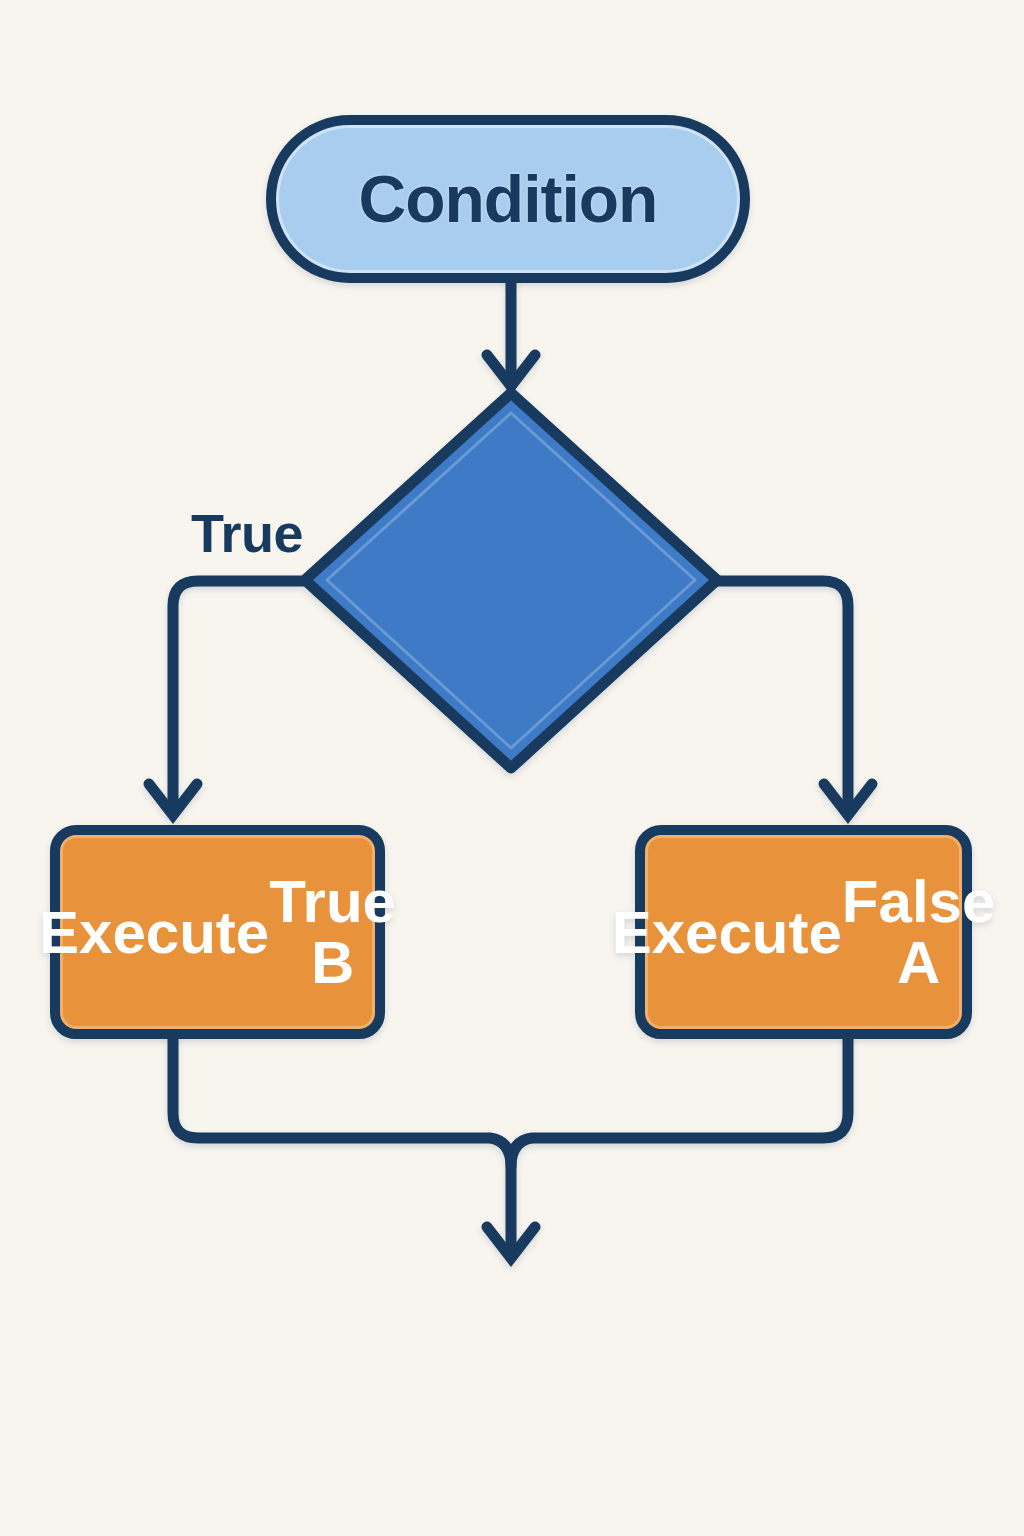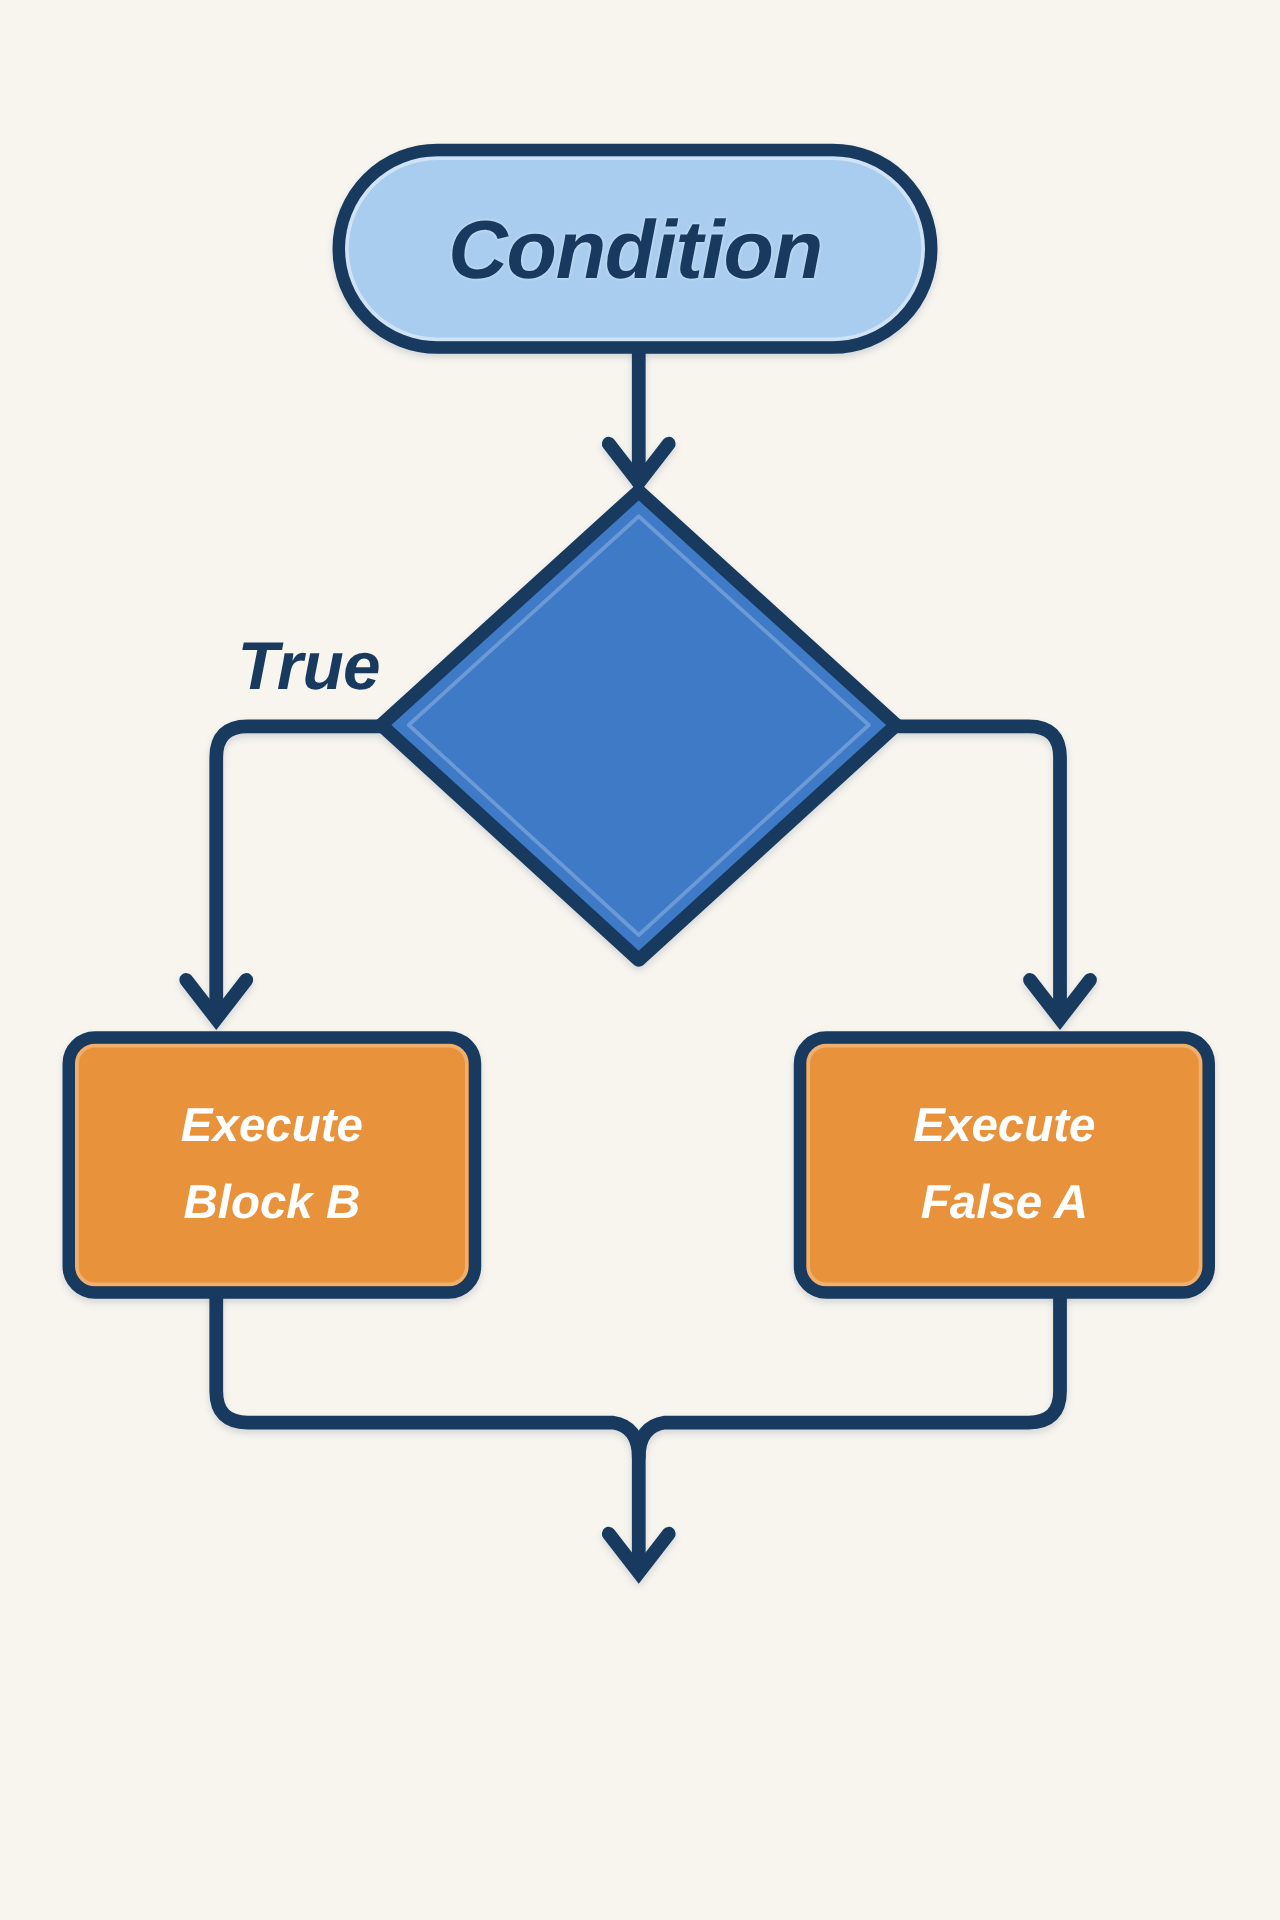--- a/index.html
+++ b/index.html
@@ -14,21 +14,20 @@
   html,body{width:1024px;height:1536px;}
   body{
     background:var(--background);
     font-family:"Liberation Sans","DejaVu Sans",sans-serif;
     overflow:hidden;
   }
   .canvas{
     position:relative;
     width:1024px;height:1536px;
     background:var(--background);
-    font-style:italic;
   }
   svg.connector-layer{
     position:absolute;inset:0;width:100%;height:100%;
     filter:drop-shadow(0 3px 3px rgba(24,58,94,0.16));
   }
   .connector{
     stroke:var(--navy);stroke-width:11;fill:none;
     stroke-linecap:round;stroke-linejoin:round;
   }
   .arrowhead{
@@ -55,22 +54,22 @@
     color:var(--navy);
     font-size:66px;letter-spacing:-1px;
     box-shadow:inset 0 0 0 3px rgba(255,255,255,0.45);
     text-shadow:0 0 3px rgba(232,244,254,0.75);
   }
   .process{
     background:var(--orange);
     border:10px solid var(--navy);
     border-radius:26px;
     color:var(--text-white);
-    font-size:38px;line-height:61px;text-align:center;
-    flex-direction:column;
+    font-size:60px;line-height:61px;text-align:center;
+    flex-direction:row;
     box-shadow:inset 0 0 0 3px rgba(255,245,230,0.30);
   }
   .edge-label{
     position:absolute;width:200px;
     text-align:center;
     color:var(--navy);font-weight:bold;font-size:54px;
     letter-spacing:-0.5px;
   }
   #node-condition{left:266px;top:115px;width:484px;height:168px;}
   #node-continue{left:266px;top:1267px;width:482px;height:172px;}
@@ -108,21 +107,21 @@
     <span>Condition</span>
   </div>
 
   <div class="edge-label" id="label-true">
     <span>True</span>
   </div>
 
 
   <div class="node process" id="node-block-b">
     <span>Execute</span>
-    <span>Block B</span>
+    <span>True B</span>
   </div>
 
   <div class="node process" id="node-block-a">
     <span>Execute</span>
     <span>False A</span>
   </div>
 
 
 </div>
 

